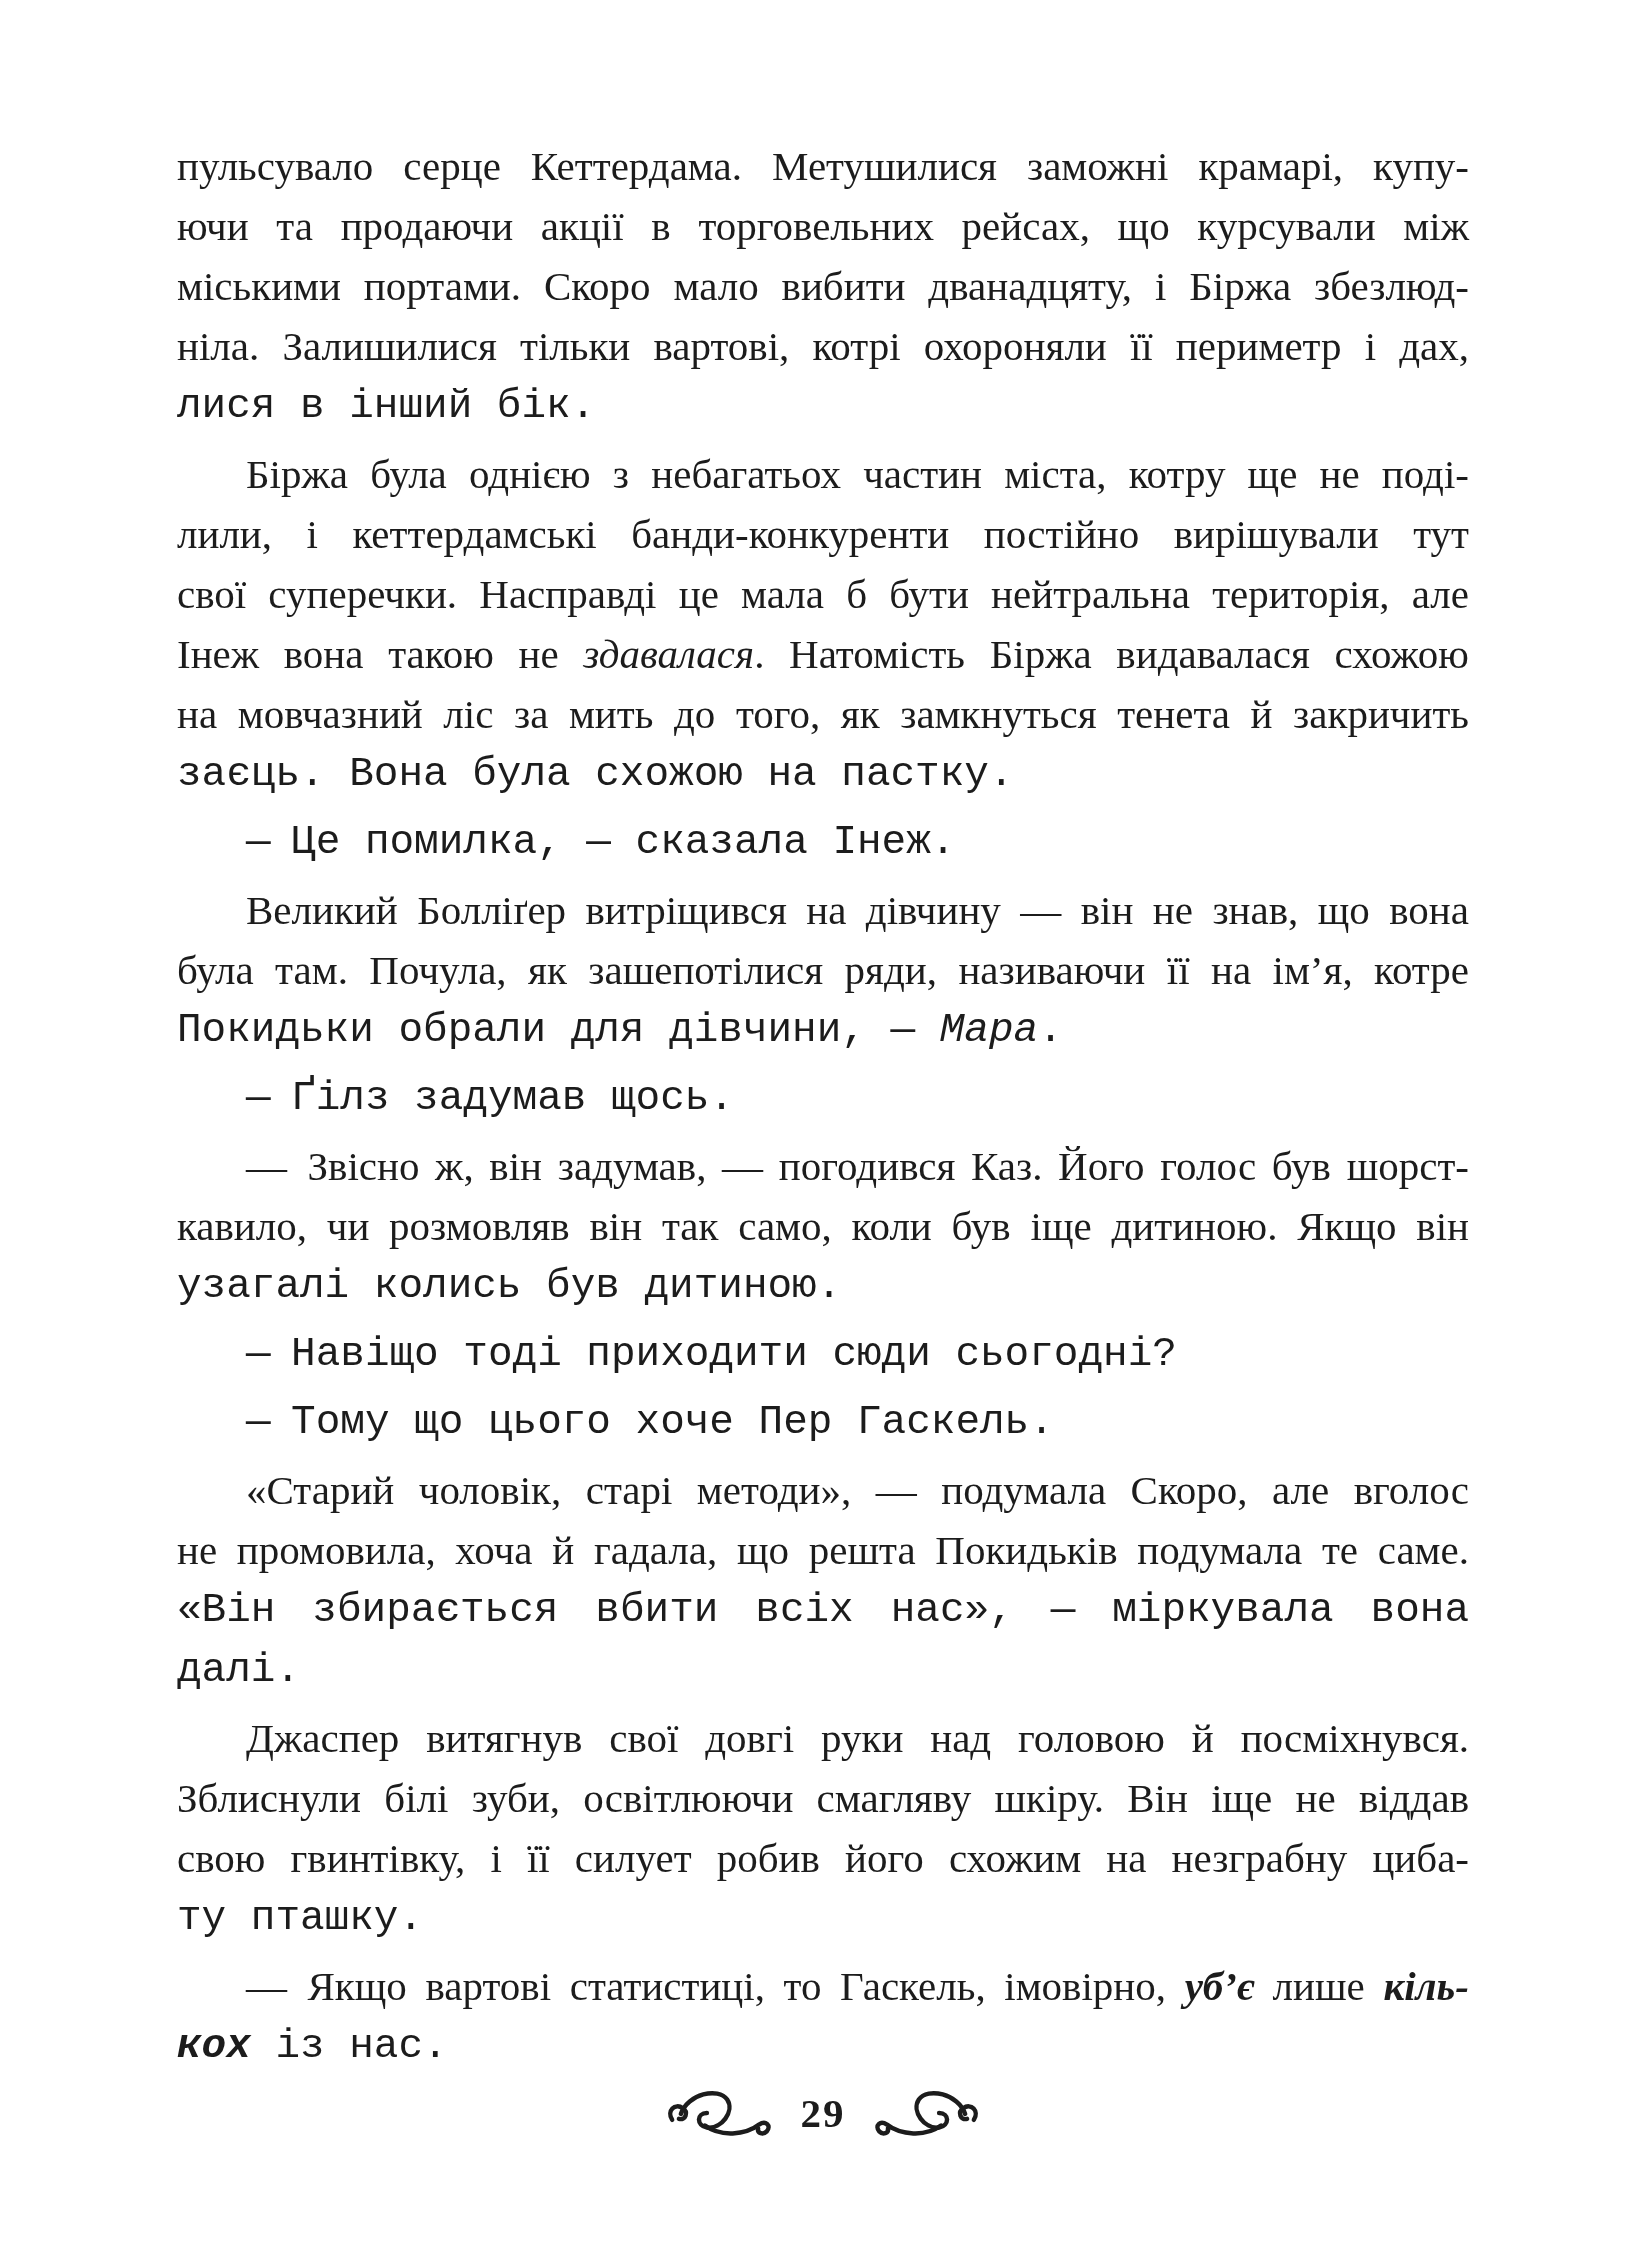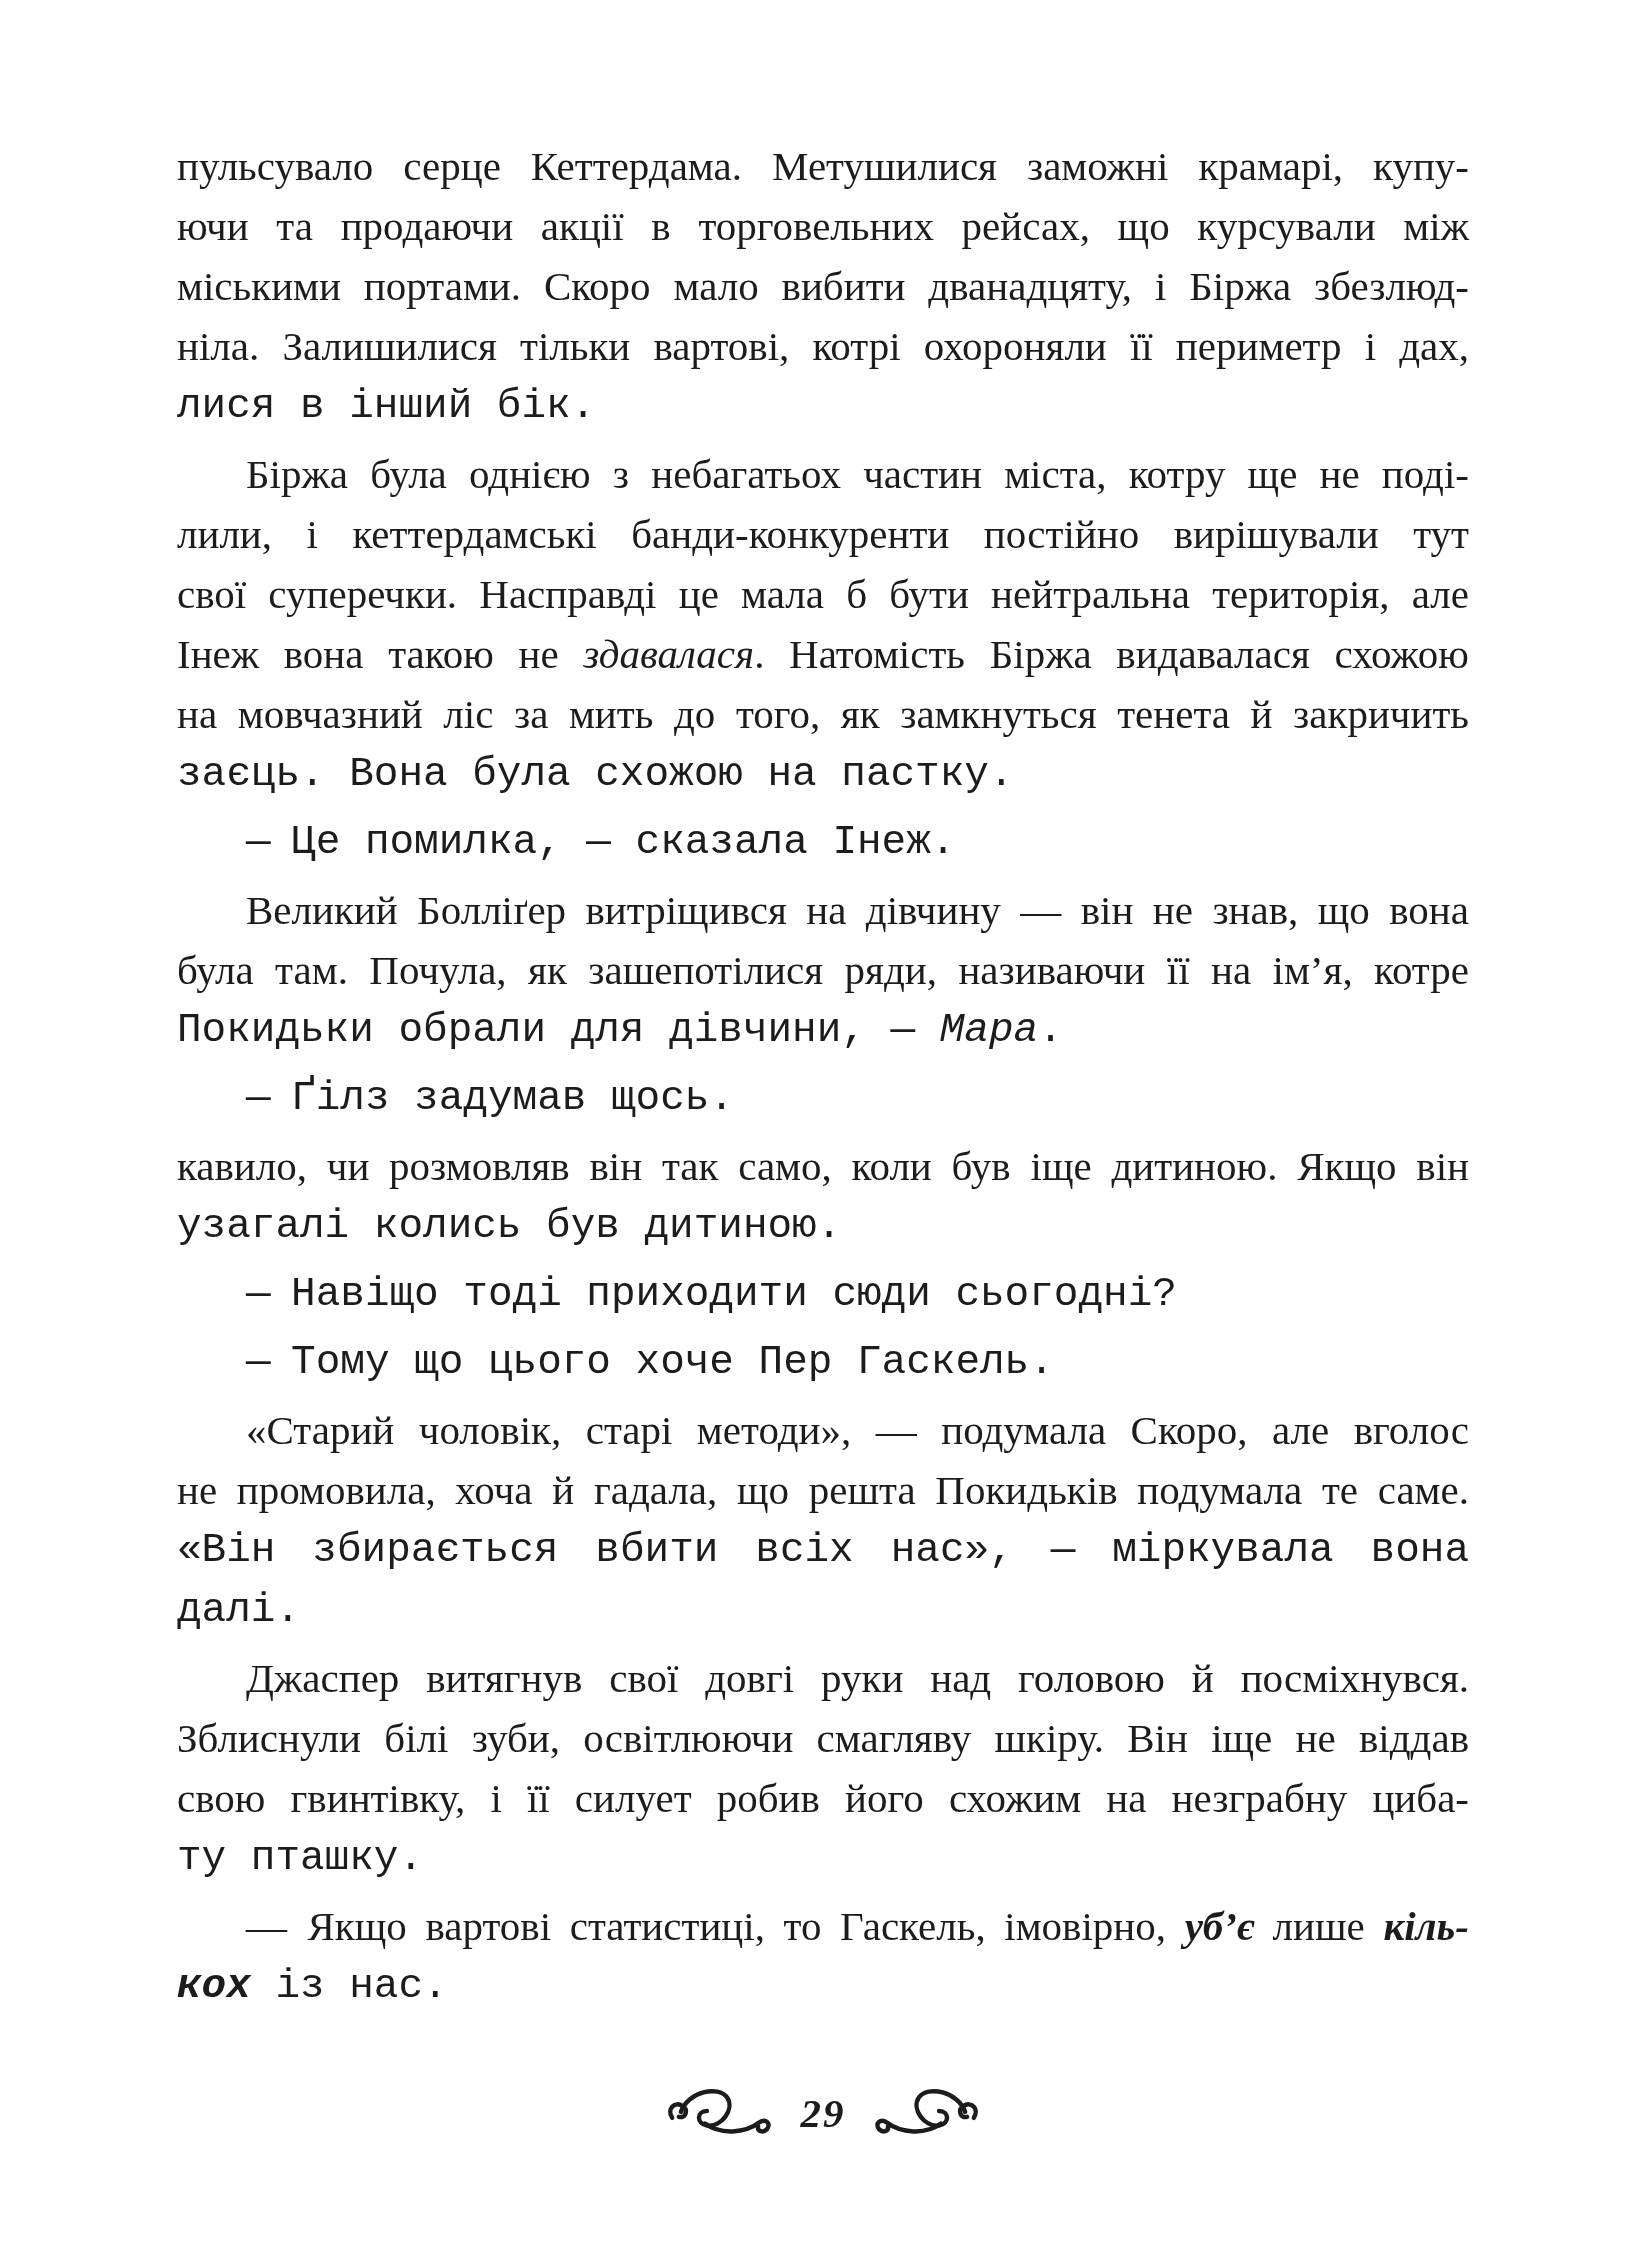--- a/index.html
+++ b/index.html
@@ -34,24 +34,23 @@
   .line.first { text-indent: 69px; }
   .r  { font-style: normal; font-weight: normal; }
   .i  { font-style: italic; font-weight: normal; }
   .bi { font-style: italic; font-weight: bold; }
   .footer {
     position: absolute;
     left: 169px;
     top: 2084px;
     width: 1308px;
     display: flex;
-    align-items: flex-start;
+    align-items: flex-end;
     justify-content: center;
     gap: 26px;
-    font-style: italic;
   }
   .page-number {
     font-size: 41px;
     font-weight: bold;
     line-height: 58px;
     letter-spacing: 1.9px;
   }
   .flourish { display: block; }
   .flourish path {
     fill: none;
@@ -84,20 +83,21 @@
     </div>
     <div class="para">
       <div class="line first"><span class="r">Великий Болліґер витріщився на дівчину — він не знав, що вона</span></div>
       <div class="line"><span class="r">була там. Почула, як зашепотілися ряди, називаючи її на ім’я, котре</span></div>
       <div class="line last"><span class="r">Покидьки обрали для дівчини, — </span><span class="i">Мара</span><span class="r">.</span></div>
     </div>
     <div class="para">
       <div class="line last first"><span class="r">— Ґілз задумав щось.</span></div>
     </div>
     <div class="para">
+      <div class="line first"><span class="r">— Звісно ж, він задумав, — погодився Каз. Його голос був шорст-</span></div>
       <div class="line"><span class="r">кавило, чи розмовляв він так само, коли був іще дитиною. Якщо він</span></div>
       <div class="line last"><span class="r">узагалі колись був дитиною.</span></div>
     </div>
     <div class="para">
       <div class="line last first"><span class="r">— Навіщо тоді приходити сюди сьогодні?</span></div>
     </div>
     <div class="para">
       <div class="line last first"><span class="r">— Тому що цього хоче Пер Гаскель.</span></div>
     </div>
     <div class="para">

